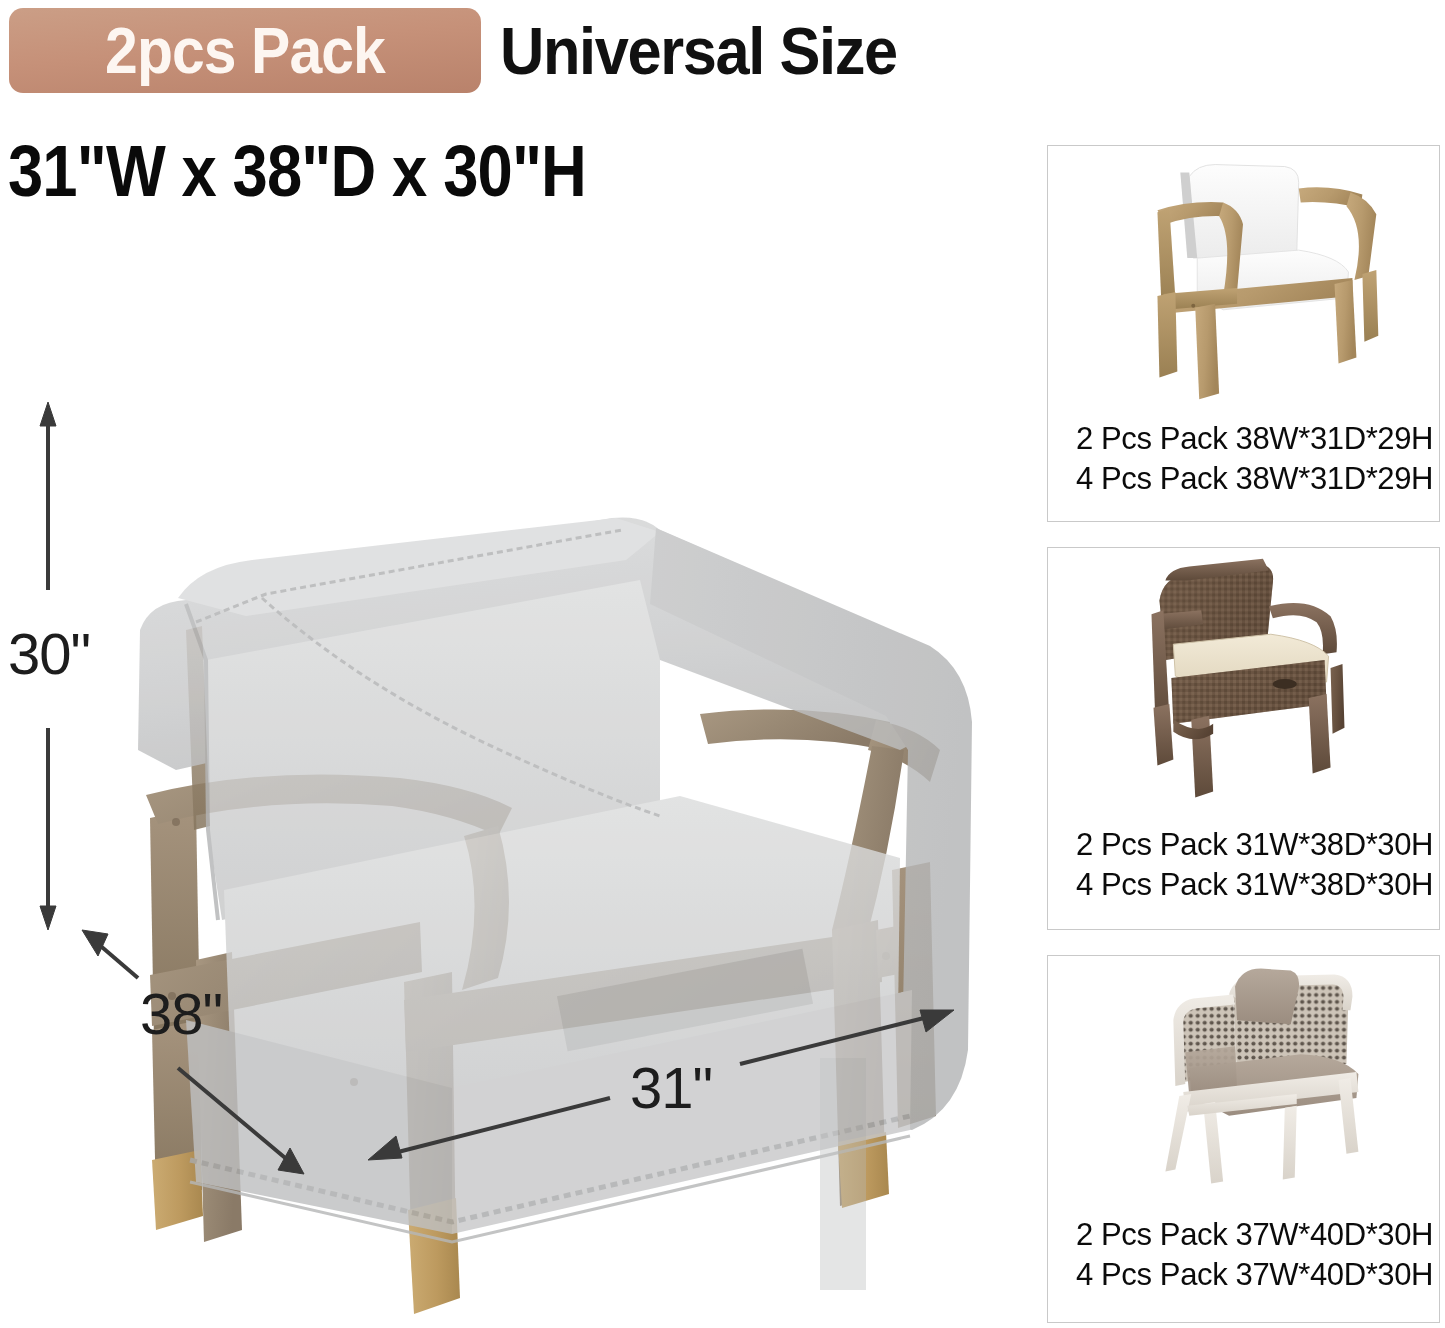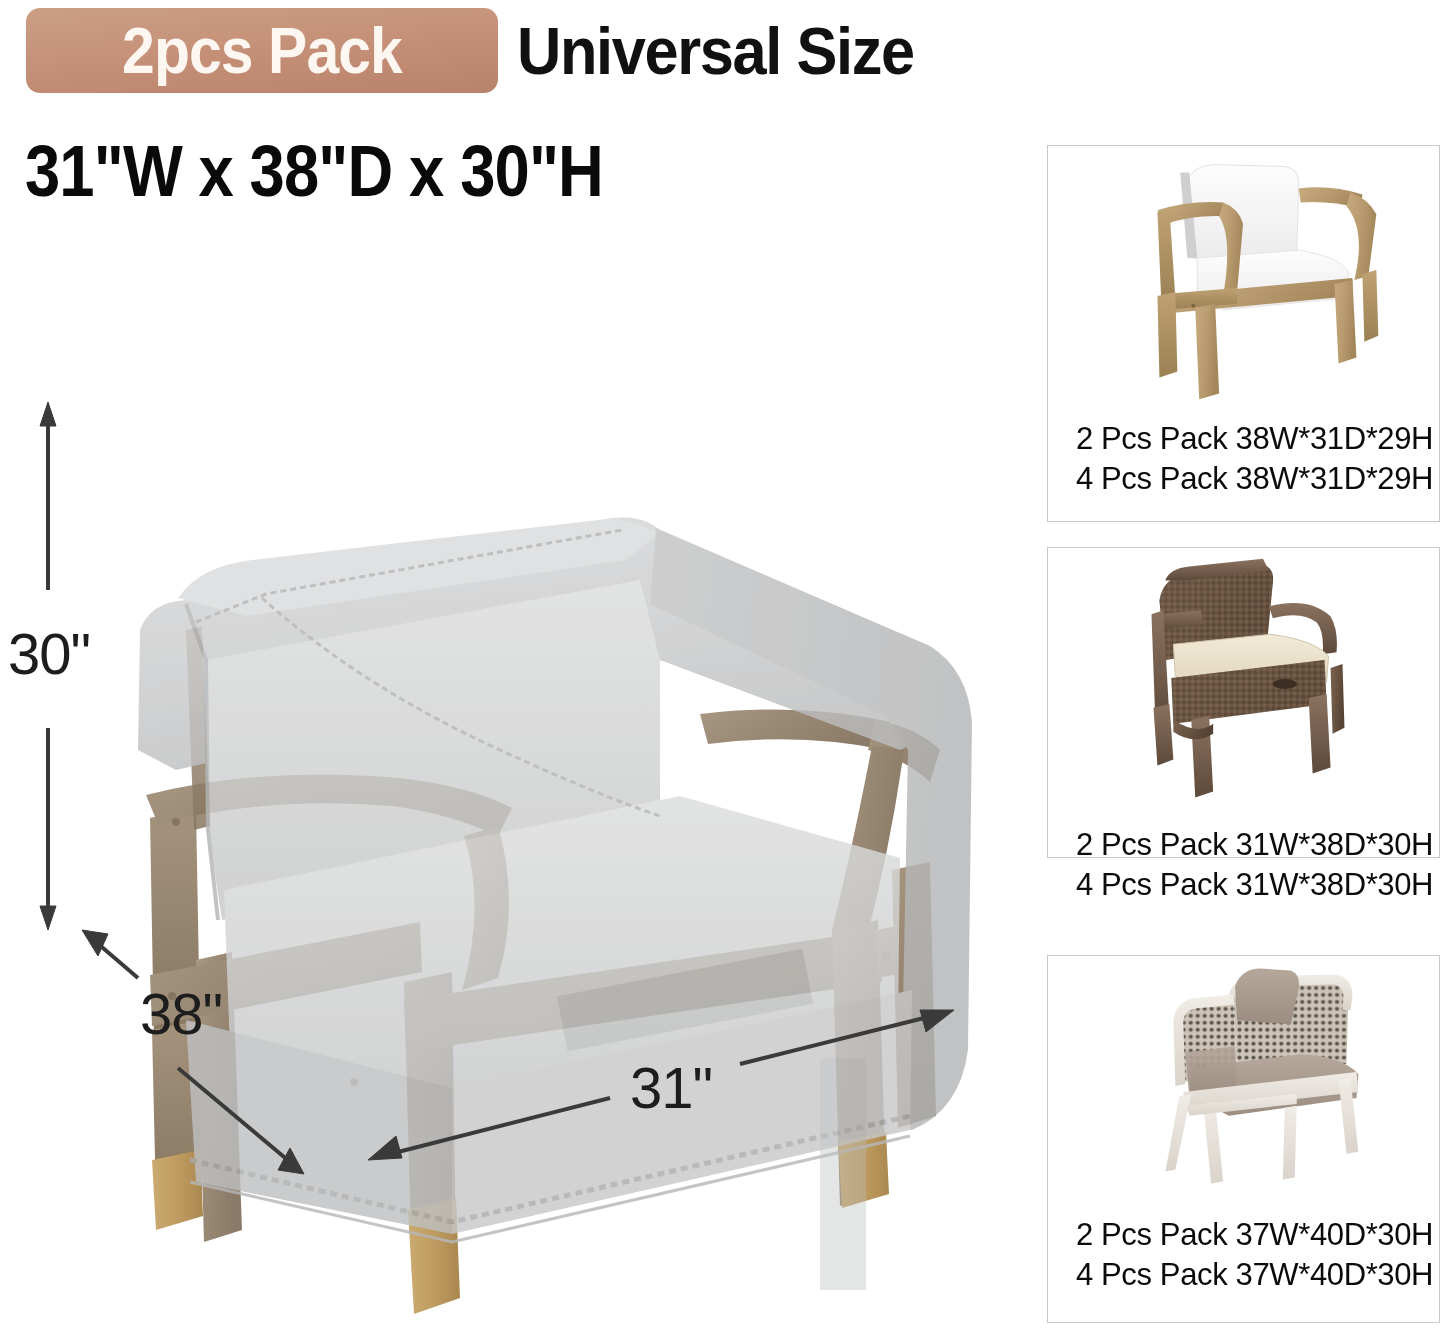--- a/index.html
+++ b/index.html
@@ -1,41 +1,41 @@
 <!DOCTYPE html>
 <html><head>
 <meta charset="utf-8">
 <style>
   html,body{margin:0;padding:0;background:#ffffff;}
   body{width:1445px;height:1328px;position:relative;overflow:hidden;
        font-family:"Liberation Sans",sans-serif;-webkit-font-smoothing:antialiased;}
 
   
-  #header{position:absolute;left:17px;top:0;width:1050px;height:215px;}
+  #header{position:absolute;left:0;top:0;width:1050px;height:215px;}
   #badge{position:absolute;left:9px;top:8px;width:472px;height:85px;border-radius:14px;
          background:linear-gradient(175deg,#cb9e86 0%,#c69179 45%,#b9826b 100%);}
   #badge-label{position:absolute;left:0;top:0;width:472px;height:85px;
          display:flex;align-items:center;justify-content:center;
          color:#fdf6f1;font-size:64px;font-weight:bold;letter-spacing:-1px;
          transform:scaleX(.92);transform-origin:center;}
   #title{position:absolute;left:500px;top:8px;height:85px;display:flex;align-items:center;
          color:#111111;font-size:66px;font-weight:bold;letter-spacing:-1.5px;
          transform:scaleX(.93);transform-origin:left center;white-space:nowrap;}
   #subtitle{position:absolute;left:8px;top:130px;color:#0a0a0a;font-size:72px;font-weight:bold;
          letter-spacing:-1px;transform:scaleX(.88);transform-origin:left top;white-space:nowrap;}
 
   
   #hero{position:absolute;left:0px;top:230px;width:1020px;height:1098px;}
   #hero svg{display:block;width:100%;height:100%;}
 
   
   .panel{position:absolute;left:1047px;width:393px;border:1px solid #c9c9c9;background:#ffffff;
          box-sizing:border-box;}
   #panel-0{top:145px;height:377px;}
-  #panel-1{top:547px;height:311px;}
+  #panel-1{top:547px;height:383px;}
   #panel-2{top:955px;height:368px;}
   .panel-figure{position:absolute;left:0;top:0;width:100%;}
   .panel-figure svg{display:block;width:100%;height:100%;}
   .panel-caption{position:absolute;left:0;width:100%;text-align:right;}
   .panel-line{color:#0b0b0b;font-size:32px;line-height:40px;letter-spacing:-0.4px;
               white-space:nowrap;transform:scaleX(.97);}
 </style>
 </head>
 <body>
 

